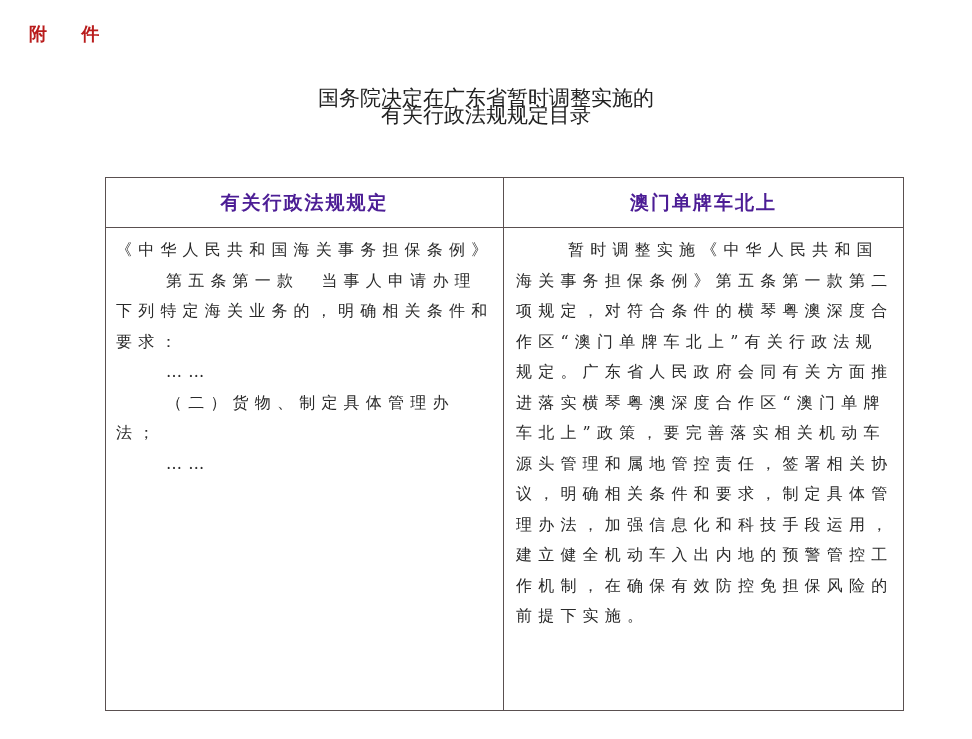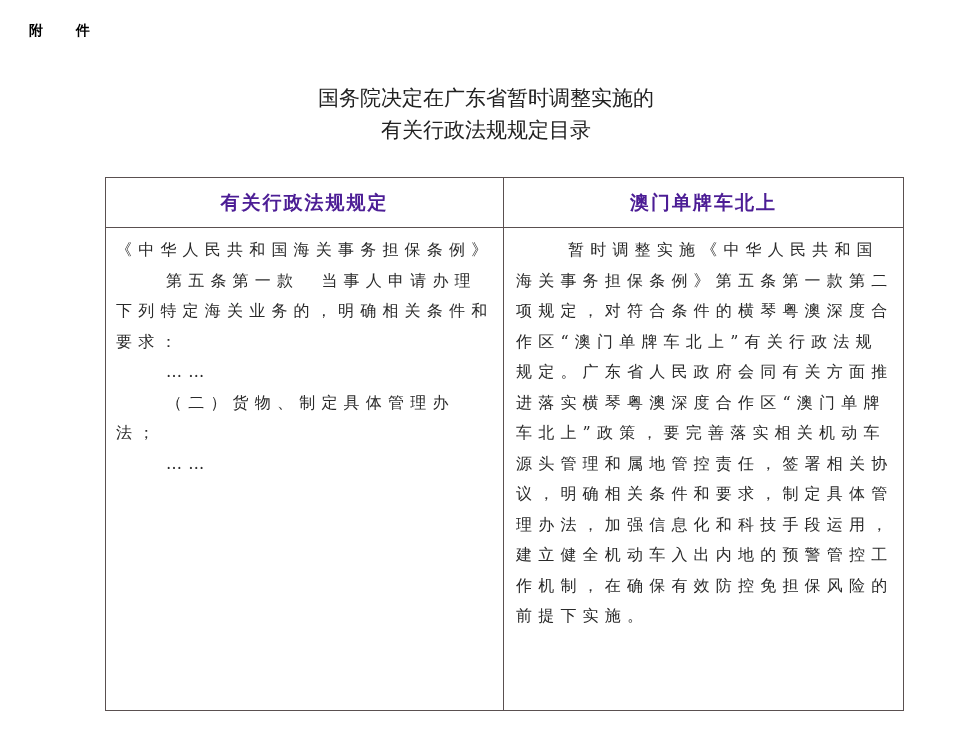--- a/index.html
+++ b/index.html
@@ -1,20 +1,20 @@
 <!DOCTYPE html>
 <html><head>
 <meta charset="utf-8">
 <style>
   html, body { margin:0; padding:0; background:#ffffff; }
   body { width:972px; height:739px; position:relative; overflow:hidden; color:#1a1a1a; }
-  .annex { position:absolute; left:29px; top:22px; font-family:"DejaVu Sans", sans-serif; font-weight:bold; font-size:14px; letter-spacing:14px; color:#000000; }
+  .annex { position:absolute; left:29px; top:22px; font-family:"DejaVu Sans", sans-serif; font-weight:bold; font-size:18px; letter-spacing:14px; color:#b91c1c; }
   .title { position:absolute; left:0; width:972px; text-align:center; font-family:Liberation Sans, sans-serif; font-size:21px; color:#222; line-height:32px; }
   .title.l1 { top:82px; }
-  .title.l2 { top:114px; }
+  .title.l2 { top:99px; }
   table { position:absolute; left:105px; top:177px; width:798px; border-collapse:collapse; border:1.5px solid #4a4040; table-layout:fixed; }
   th, td { border:1px solid #5a5050; vertical-align:top; padding:0; }
   th { height:49px; font-family:"DejaVu Sans", sans-serif; font-weight:bold; font-size:19px; color:#4c1d95; text-align:center; vertical-align:middle; letter-spacing:2px; }
   col.c1 { width:398px; } col.c2 { width:400px; }
   td { font-family:"DejaVu Serif", serif; font-size:16px; line-height:30.5px; letter-spacing:6.2px; color:#2a2a2a; }
   .cell { padding:7px 8px 14px 10px; }
   .p { margin:0; }
   .indent { text-indent:50px; }
   .right-cell { padding:7px 6px 14px 12px; }
   .right-cell .p { text-indent:52px; }

